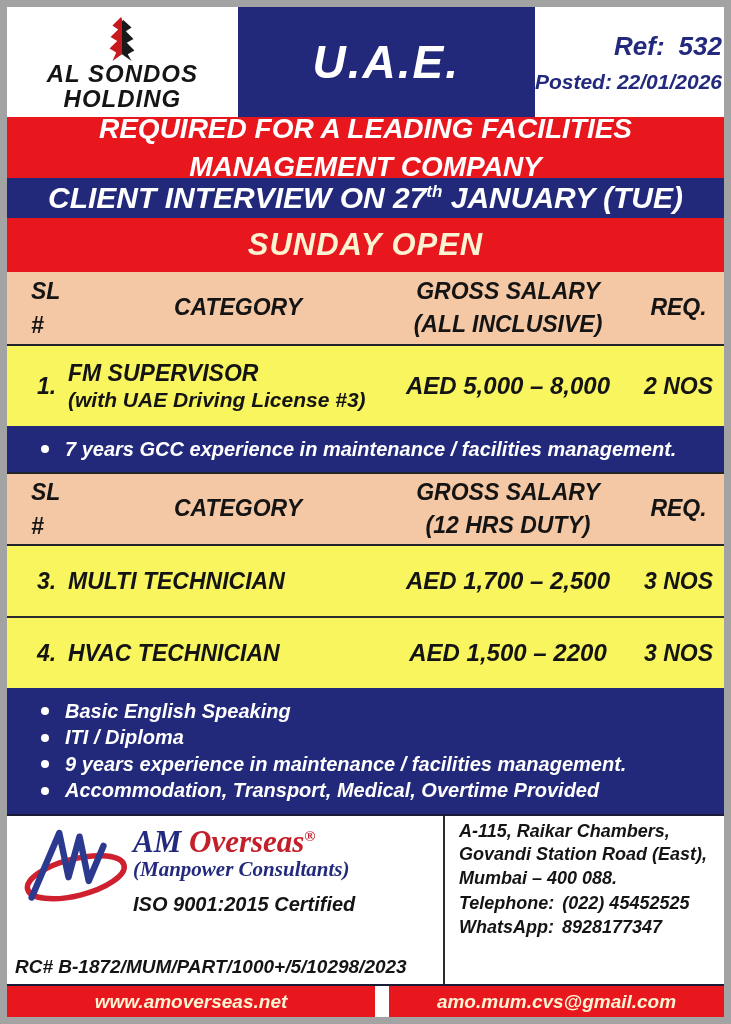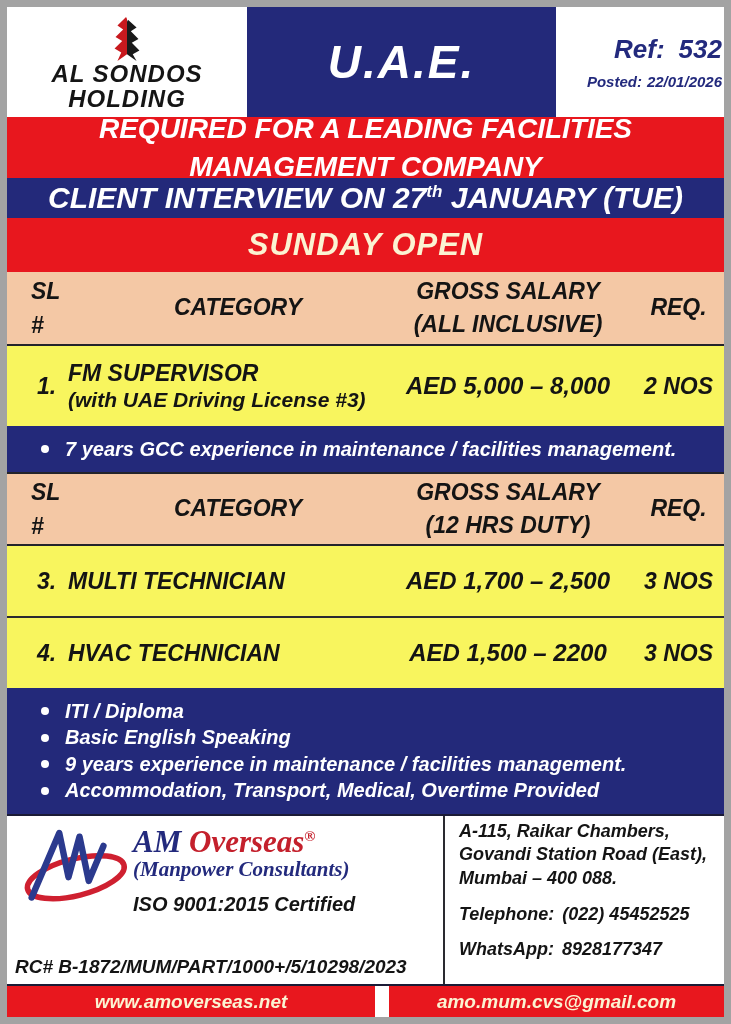--- a/index.html
+++ b/index.html
@@ -16,21 +16,21 @@
   .top-band{ height:110px; display:flex; background:#ffffff; flex:0 0 auto; }
   .logo-box{ width:240px; display:flex; flex-direction:column; align-items:center; justify-content:center; padding-top:4px; }
   .logo-mark{ width:42px; height:44px; }
   .company-line{ font-weight:bold; color:#151515; font-size:24px; letter-spacing:1px; line-height:1.05; }
   .uae-box{ width:309px; background:#23297a; color:#fff; display:flex; align-items:center; justify-content:center;
             font-size:46px; font-weight:bold; letter-spacing:2px; }
   .ref-box{ flex:1; display:flex; flex-direction:column; align-items:flex-end; justify-content:center;
             padding-right:2px; color:#232a7d; }
   .ref-line{ font-size:26px; font-weight:bold; }
   .ref-line .ref-val{ margin-left:14px; }
-  .posted-line{ font-size:15px; font-weight:bold; margin-top:8px; }
+  .posted-line{ font-size:21px; font-weight:bold; margin-top:8px; }
   .posted-line .posted-val{ margin-left:5px; }
 
   
   .band{ display:flex; align-items:center; justify-content:center; flex:0 0 auto; text-align:center; }
   .band-required{ height:61px; background:#e8171e; color:#ffffff; flex-direction:column;
                   font-size:28px; font-weight:bold; line-height:1.35;justify-content:center; }
   .band-interview{ height:40px; background:#23297a; color:#ffffff; font-size:30px; font-weight:bold; }
   .band-interview sup{ font-size:17px; }
   .band-sunday{ height:54px; background:#e8171e; color:#fbf3d2; font-size:31px; font-weight:bold; letter-spacing:1px; }
 
@@ -69,21 +69,21 @@
   .agency-name{ font-family:"Liberation Serif", serif; font-weight:bold; font-size:31px; line-height:1; }
   .agency-name .nm-am{ color:#232a7d; }
   .agency-name .nm-ov{ color:#c4202c; }
   .agency-name sup{ font-size:15px; color:#c4202c; }
   .agency-sub{ font-family:"Liberation Serif", serif; font-weight:bold; font-size:21px; color:#232a7d; line-height:1.15; }
   .agency-iso{ font-size:20px; font-weight:bold; color:#141414; margin-top:12px; }
   .rc-line{ font-size:19px; font-weight:bold; color:#141414; padding-bottom:2px; }
   .footer-divider{ width:2px; background:#2a2a30; }
   .footer-right{ flex:1; padding:4px 8px 6px 14px; color:#141414; font-weight:bold; }
   .addr-line{ font-size:18px; line-height:1.3; }
-  .contact-line{ font-size:18px; margin-top:14px; }
+  .contact-line{ font-size:18px; margin-top:3px; }
   .contact-line .c-val{ margin-left:8px; }
 
   
   .bottom-bar{ height:33px; display:flex; flex:0 0 auto; background:#ffffff; border-top:2px solid #1b1b36; }
   .bottom-cell{ background:#e8171e; color:#fbf3d2; font-weight:bold; font-size:19px;
                 display:flex; align-items:center; justify-content:center; }
   .bottom-left{ width:368px; }
   .bottom-gap{ width:14px; background:#ffffff; }
   .bottom-right{ flex:1; }
 </style>
@@ -180,25 +180,25 @@
   <div class="trow trow-4">
     <div class="td-no">4.</div>
     <div class="td-cat">HVAC TECHNICIAN</div>
     <div class="td-salary">AED 1,500 – 2200</div>
     <div class="td-req">3 NOS</div>
   </div>
 
   <div class="bullets-band">
     <div class="bullet-line">
       <span class="bullet-dot"></span>
+      <span>Basic English Speaking</span>
+    </div>
+    <div class="bullet-line">
+      <span class="bullet-dot"></span>
       <span>ITI / Diploma</span>
-    </div>
-    <div class="bullet-line">
-      <span class="bullet-dot"></span>
-      <span>Basic English Speaking</span>
     </div>
     <div class="bullet-line">
       <span class="bullet-dot"></span>
       <span>9 years experience in maintenance / facilities management.</span>
     </div>
     <div class="bullet-line">
       <span class="bullet-dot"></span>
       <span>Accommodation, Transport, Medical, Overtime Provided</span>
     </div>
   </div>

